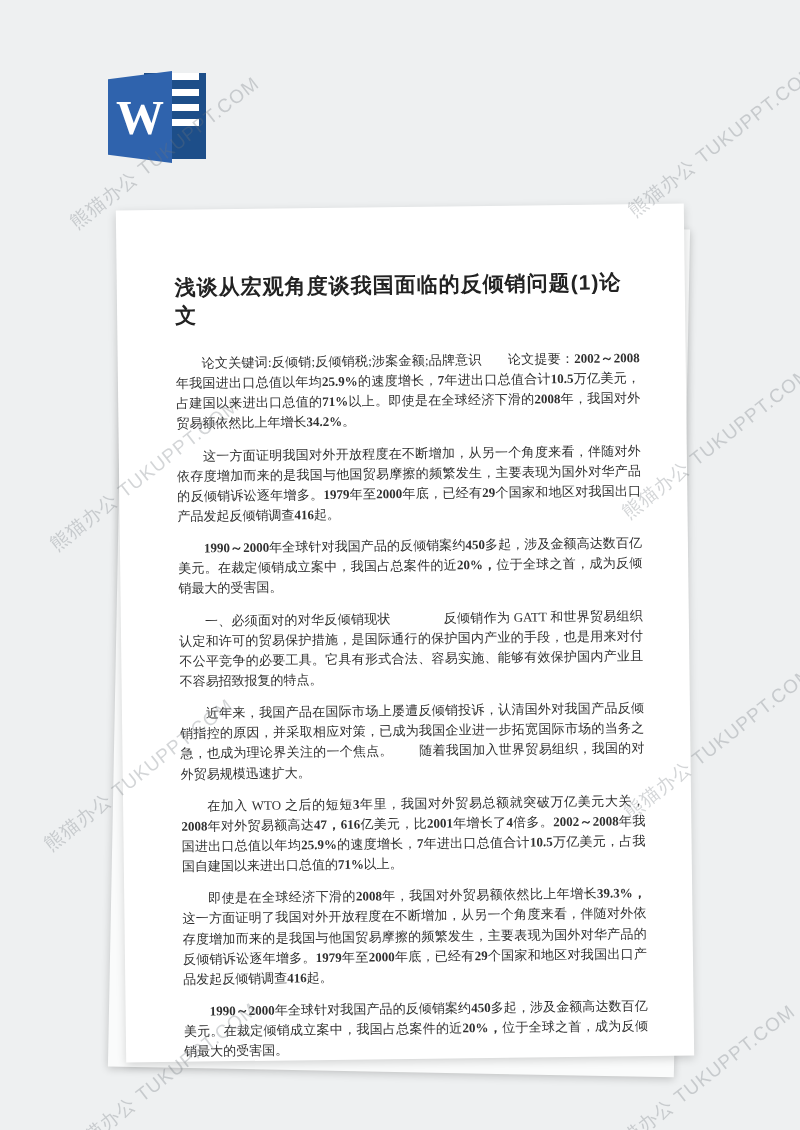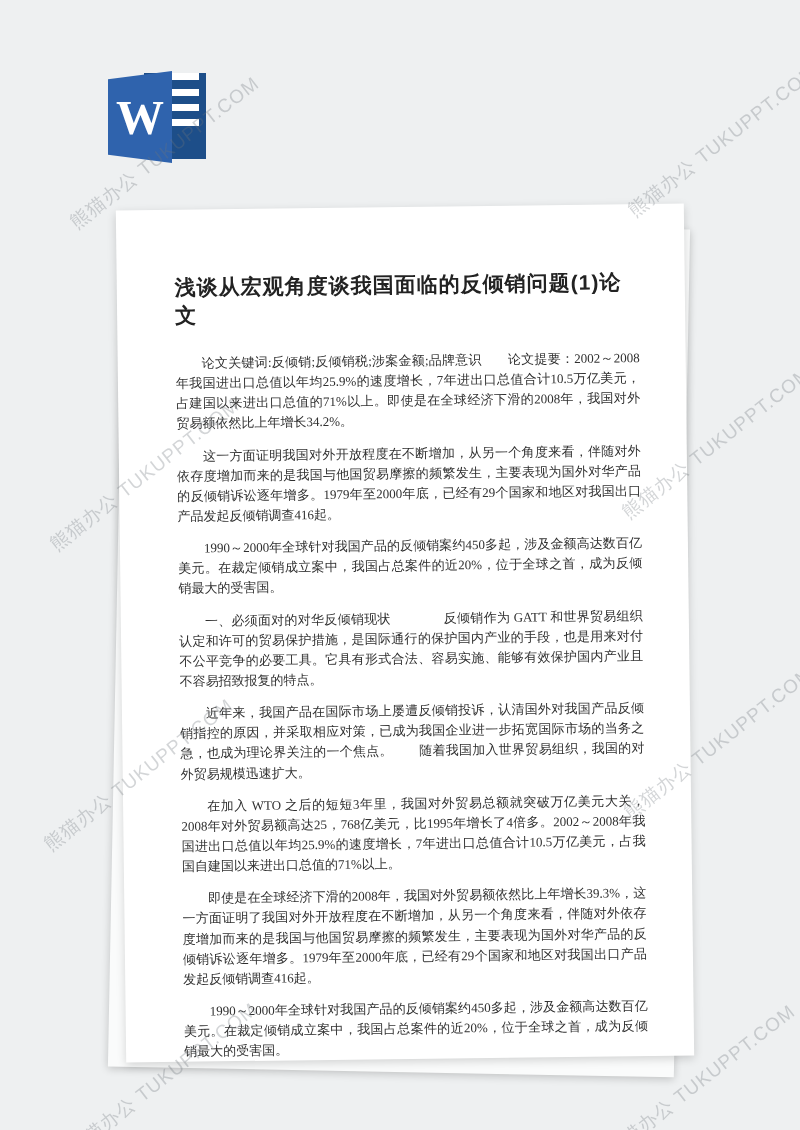--- a/index.html
+++ b/index.html
@@ -84,21 +84,21 @@
   }
   .para {
     font-size: 13px;
     line-height: 1.55;
     color: #303030;
     text-align: justify;
     text-indent: 2em;
     margin-bottom: 12px;
     font-family: "Liberation Serif", "DejaVu Serif", serif;
   }
-  .para b { font-weight: 400; }
+  .para b { font-weight: 700; }
 
   
   .wm {
     position: absolute;
     font-size: 19px;
     letter-spacing: 1px;
     color: rgba(110, 115, 122, 0.30);
     transform: rotate(-38deg);
     white-space: nowrap;
     z-index: 5;
@@ -131,21 +131,21 @@
 
 <div class="page-back"></div>
 
 <div class="page">
   <h2 class="doc-heading">浅谈从宏观角度谈我国面临的反倾销问题(1)论文</h2>
   <p class="para">论文关键词:反倾销;反倾销税;涉案金额;品牌意识　　论文提要：<b>2002～2008</b>年我国进出口总值以年均<b>25.9%</b>的速度增长，<b>7</b>年进出口总值合计<b>10.5</b>万亿美元，占建国以来进出口总值的<b>71%</b>以上。即使是在全球经济下滑的<b>2008</b>年，我国对外贸易额依然比上年增长<b>34.2%</b>。</p>
   <p class="para">这一方面证明我国对外开放程度在不断增加，从另一个角度来看，伴随对外依存度增加而来的是我国与他国贸易摩擦的频繁发生，主要表现为国外对华产品的反倾销诉讼逐年增多。<b>1979</b>年至<b>2000</b>年底，已经有<b>29</b>个国家和地区对我国出口产品发起反倾销调查<b>416</b>起。</p>
   <p class="para"><b>1990～2000</b>年全球针对我国产品的反倾销案约<b>450</b>多起，涉及金额高达数百亿美元。在裁定倾销成立案中，我国占总案件的近<b>20%，</b>位于全球之首，成为反倾销最大的受害国。</p>
   <p class="para">一、必须面对的对华反倾销现状　　　　反倾销作为 GATT 和世界贸易组织认定和许可的贸易保护措施，是国际通行的保护国内产业的手段，也是用来对付不公平竞争的必要工具。它具有形式合法、容易实施、能够有效保护国内产业且不容易招致报复的特点。</p>
   <p class="para">近年来，我国产品在国际市场上屡遭反倾销投诉，认清国外对我国产品反倾销指控的原因，并采取相应对策，已成为我国企业进一步拓宽国际市场的当务之急，也成为理论界关注的一个焦点。　　随着我国加入世界贸易组织，我国的对外贸易规模迅速扩大。</p>
-  <p class="para">在加入 WTO 之后的短短<b>3</b>年里，我国对外贸易总额就突破万亿美元大关，<b>2008</b>年对外贸易额高达<b>25，768</b>亿美元，比<b>1995</b>年增长了<b>4</b>倍多。<b>2002～2008</b>年我国进出口总值以年均<b>25.9%</b>的速度增长，<b>7</b>年进出口总值合计<b>10.5</b>万亿美元，占我国自建国以来进出口总值的<b>71%</b>以上。</p>
+  <p class="para">在加入 WTO 之后的短短<b>3</b>年里，我国对外贸易总额就突破万亿美元大关，<b>2008</b>年对外贸易额高达<b>47，616</b>亿美元，比<b>2001</b>年增长了<b>4</b>倍多。<b>2002～2008</b>年我国进出口总值以年均<b>25.9%</b>的速度增长，<b>7</b>年进出口总值合计<b>10.5</b>万亿美元，占我国自建国以来进出口总值的<b>71%</b>以上。</p>
   <p class="para">即使是在全球经济下滑的<b>2008</b>年，我国对外贸易额依然比上年增长<b>39.3%，</b>这一方面证明了我国对外开放程度在不断增加，从另一个角度来看，伴随对外依存度增加而来的是我国与他国贸易摩擦的频繁发生，主要表现为国外对华产品的反倾销诉讼逐年增多。<b>1979</b>年至<b>2000</b>年底，已经有<b>29</b>个国家和地区对我国出口产品发起反倾销调查<b>416</b>起。</p>
   <p class="para"><b>1990～2000</b>年全球针对我国产品的反倾销案约<b>450</b>多起，涉及金额高达数百亿美元。在裁定倾销成立案中，我国占总案件的近<b>20%，</b>位于全球之首，成为反倾销最大的受害国。</p>
 </div>
 
 <span class="wm wm-1">熊猫办公 TUKUPPT.COM</span>
 <span class="wm wm-2">熊猫办公 TUKUPPT.COM</span>
 <span class="wm wm-3">熊猫办公 TUKUPPT.COM</span>
 <span class="wm wm-4">熊猫办公 TUKUPPT.COM</span>
 <span class="wm wm-5">熊猫办公 TUKUPPT.COM</span>
 <span class="wm wm-6">熊猫办公 TUKUPPT.COM</span>

